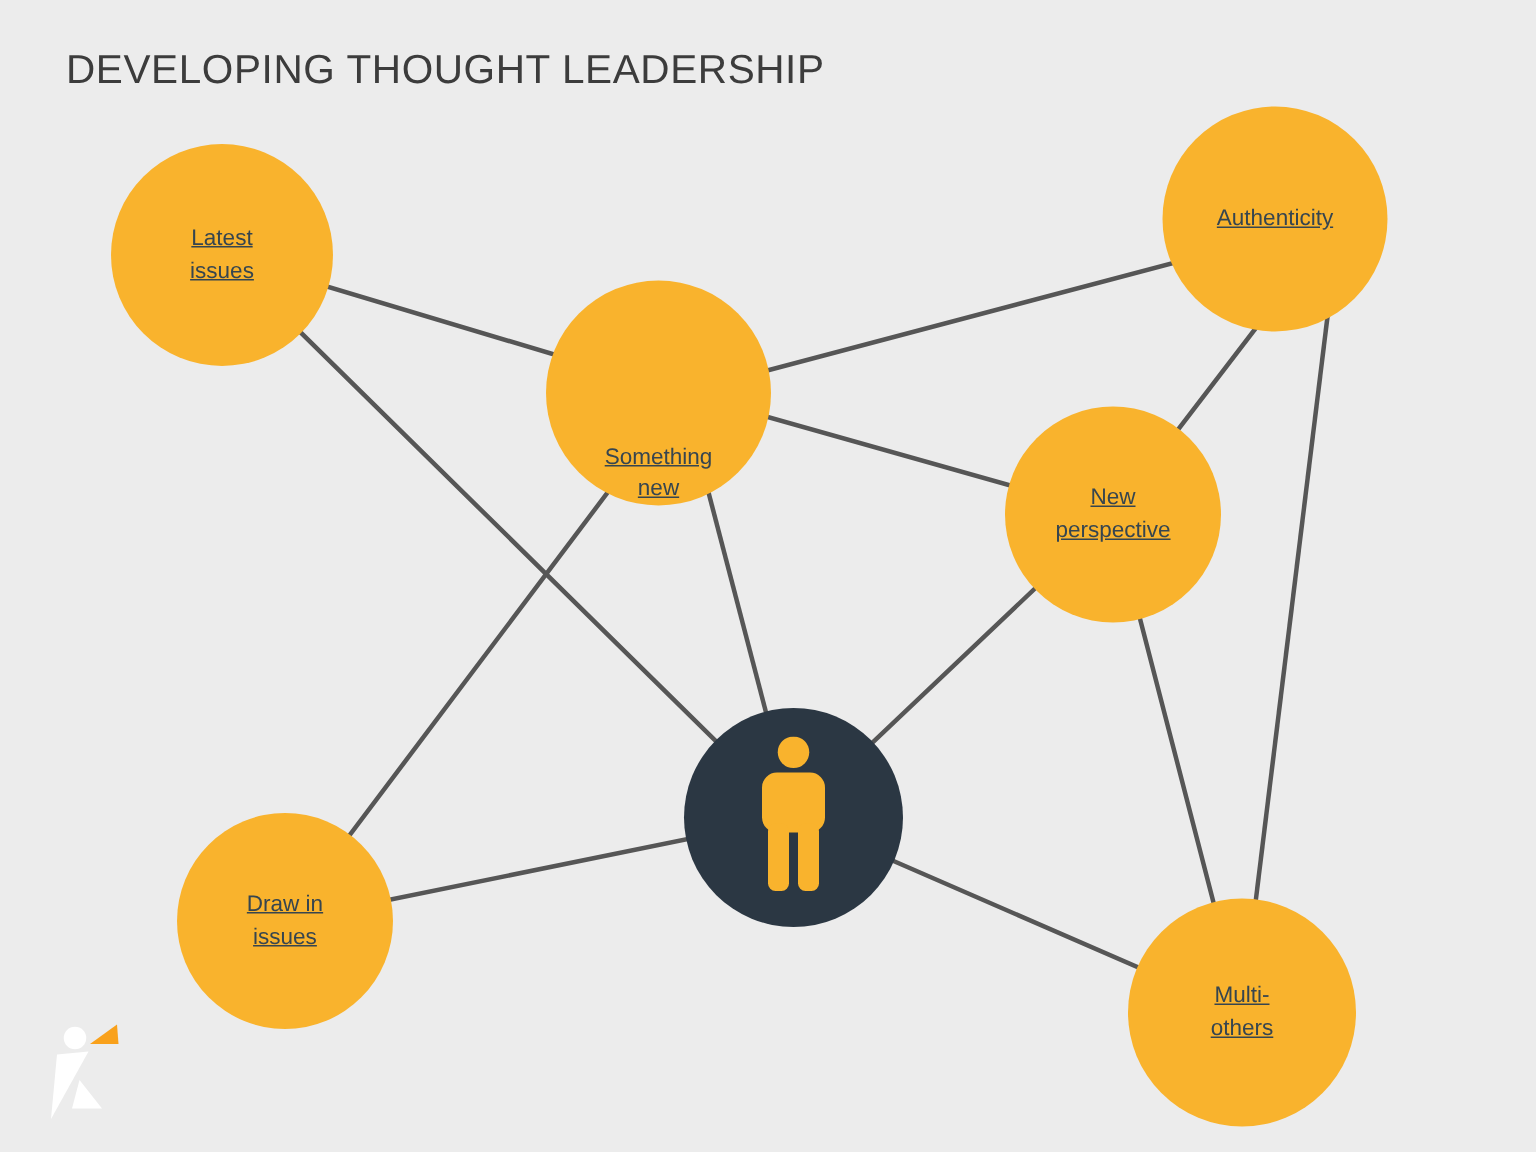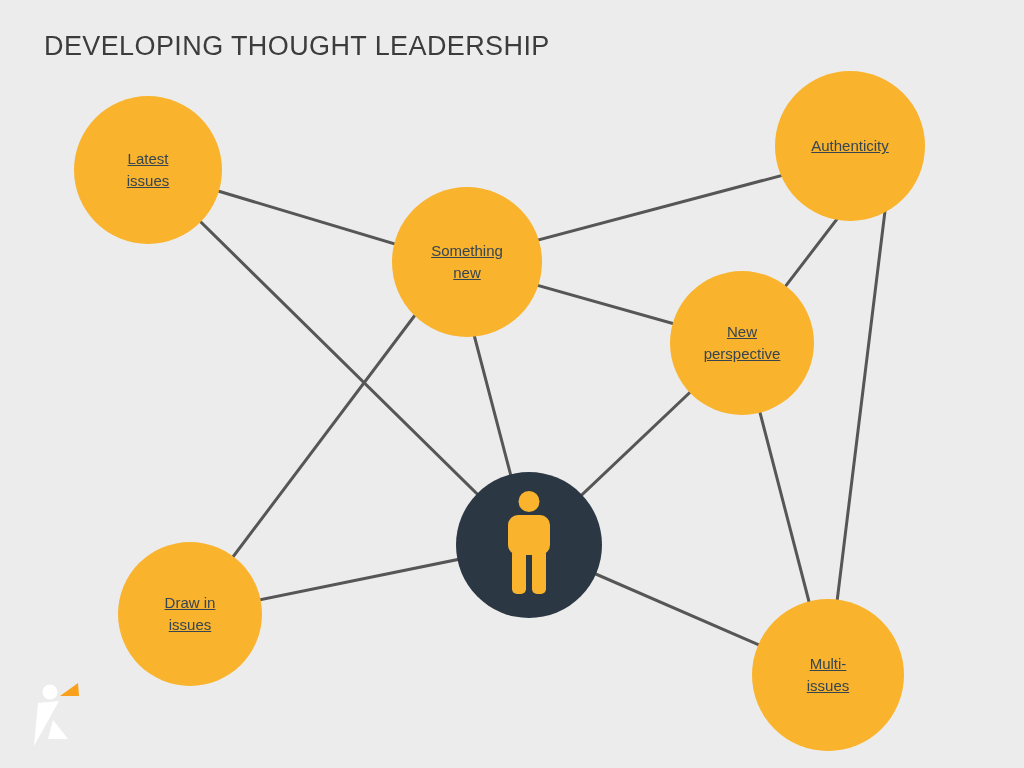--- a/index.html
+++ b/index.html
@@ -86,21 +86,21 @@
       <line x1="742" y1="343" x2="828" y2="675"></line>
       <line x1="190" y1="614" x2="529" y2="545"></line>
       <line x1="529" y1="545" x2="828" y2="675"></line>
     </svg>
 
   <div id="nodes">
       <div class="node topic" style="left: 74px; top: 96px; width: 148px; height: 148px;">
         <span class="node-label">Latest
 issues</span>
       </div>
-      <div class="node topic" style="left: 392px; top: 187px; width: 150px; height: 150px;">
+      <div class="node topic" style="left: 364px; top: 187px; width: 150px; height: 150px; align-items: flex-end;">
         <span class="node-label">Something
 new</span>
       </div>
       <div class="node topic" style="left: 775px; top: 71px; width: 150px; height: 150px;">
         <span class="node-label">Authenticity</span>
       </div>
       <div class="node topic" style="left: 670px; top: 271px; width: 144px; height: 144px;">
         <span class="node-label">New
 perspective</span>
       </div>
@@ -113,21 +113,21 @@
             <rect x="26" y="58" width="14" height="45" rx="5"></rect>
           </g>
         </svg>
       </div>
       <div class="node topic" style="left: 118px; top: 542px; width: 144px; height: 144px;">
         <span class="node-label">Draw in
 issues</span>
       </div>
       <div class="node topic" style="left: 752px; top: 599px; width: 152px; height: 152px;">
         <span class="node-label">Multi-
-issues</span>
+others</span>
       </div>
     </div>
 
   <svg class="logo" viewBox="0 0 48 68" xmlns="http://www.w3.org/2000/svg">
     <circle cx="17" cy="11" r="7.5" fill="var(--logo-body,#ffffff)"></circle>
     <polygon points="27,15 45,2 46,15" fill="var(--logo-accent,#f9a11b)"></polygon>
     <polygon points="5,22 26,20 1,65" fill="var(--logo-body,#ffffff)"></polygon>
     <polygon points="20,39 35,58 15,58" fill="var(--logo-body,#ffffff)"></polygon>
   </svg>
 

